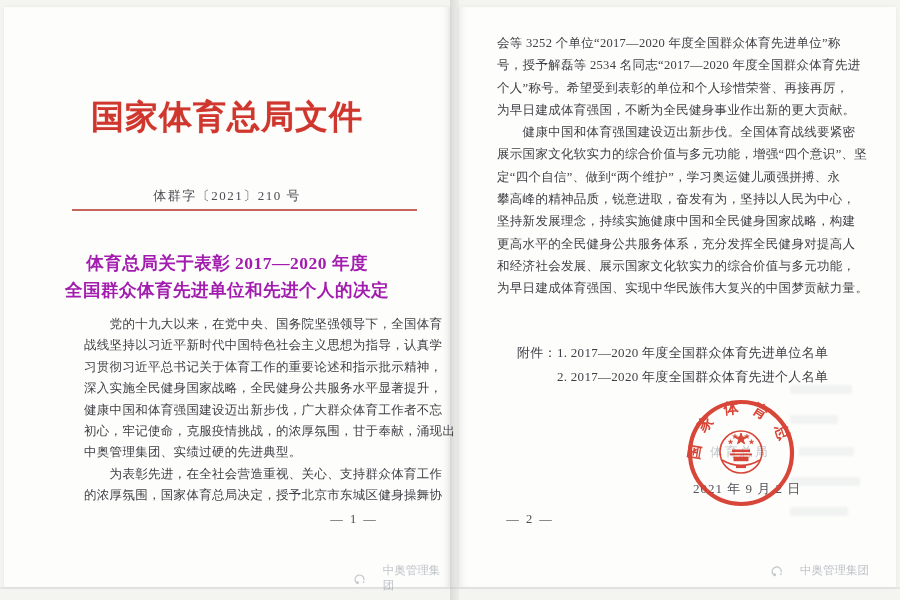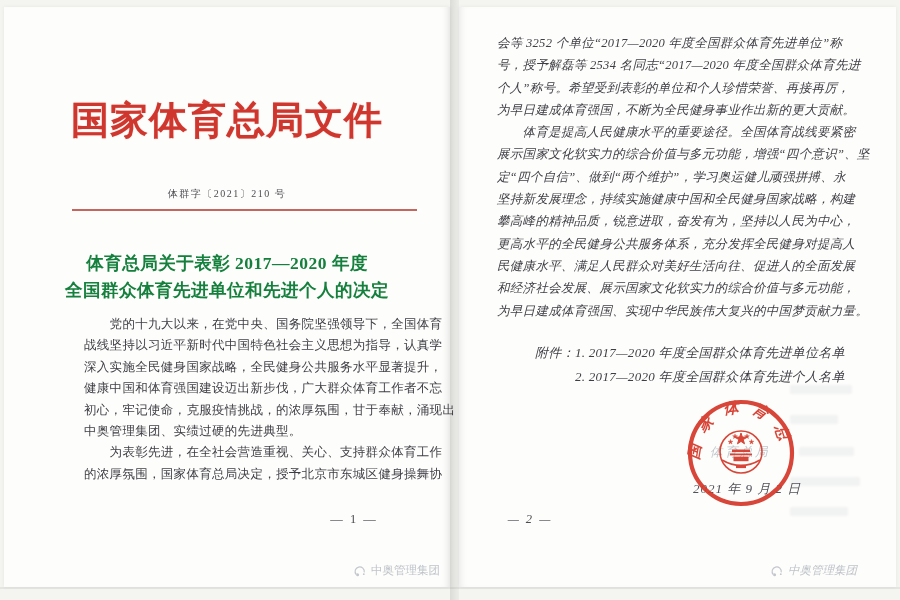--- a/index.html
+++ b/index.html
@@ -8,49 +8,49 @@
     background:#f4f4f1;
     font-family:"Liberation Serif","DejaVu Serif",serif;
   }
   .canvas{position:absolute;inset:0;}
   
   .page{
     position:absolute;top:7px;height:580px;background:#fdfdfb;
     box-shadow:0 0 4px rgba(0,0,0,.07);
   }
   .page1{left:4px;width:446px;box-shadow:inset -7px 0 9px -7px rgba(0,0,0,.16),0 0 4px rgba(0,0,0,.06);}
-  .page2{left:459px;width:437px;box-shadow:inset 6px 0 8px -6px rgba(0,0,0,.12),0 0 4px rgba(0,0,0,.06);font-style:italic;}
+  .page2{left:459px;width:437px;box-shadow:inset 6px 0 8px -6px rgba(0,0,0,.12),0 0 4px rgba(0,0,0,.06);}
   .gap-band{position:absolute;top:0;left:450px;width:9px;height:600px;
     background:linear-gradient(90deg,rgba(0,0,0,.10),rgba(0,0,0,.03));}
   .bottom-edge{position:absolute;left:0;top:587px;width:900px;height:2px;background:rgba(0,0,0,.06);}
 
   
   .banner{
     position:absolute;top:88px;left:50px;width:346px;text-align:center;
-    font-size:38px;font-weight:bold;color:#cf372e;letter-spacing:1px;white-space:nowrap;
+    font-size:33px;font-weight:bold;color:#cf372e;letter-spacing:1px;white-space:nowrap;
     text-shadow:0 0 1px rgba(207,55,46,.45);
   }
   .docnum{position:absolute;top:180px;left:50px;width:346px;text-align:center;
-    font-size:10px;color:#4c4c52;letter-spacing:1.5px;}
+    font-size:13px;color:#4c4c52;letter-spacing:1.5px;}
   .redline{position:absolute;top:202px;left:68px;width:345px;height:2px;background:#c5655d;}
   .doctitle{position:absolute;top:243px;left:30px;width:386px;text-align:center;
-    font-size:17.5px;font-weight:bold;color:#15803d;line-height:27px;letter-spacing:.5px;white-space:nowrap;}
+    font-size:17.5px;font-weight:bold;color:#a21caf;line-height:27px;letter-spacing:.5px;white-space:nowrap;}
   .body{position:absolute;color:#3e3e45;}
   .body1{top:307px;left:80px;width:338px;font-size:12.5px;line-height:21.4px;}
   .body2{top:25px;left:38px;width:354px;font-size:12.5px;line-height:22.3px;}
   .bline{white-space:nowrap;letter-spacing:.3px;}
   .pagenum{position:absolute;font-size:12.5px;color:#4c4c52;letter-spacing:2px;width:70px;text-align:center;}
   .pn1{top:505px;left:315px;}
   .pn2{top:505px;left:36px;}
-  .watermark{position:absolute;top:556px;display:flex;align-items:center;gap:4px;
+  .watermark{position:absolute;top:556px;display:flex;align-items:center;gap:16px;
     color:#bfc3c9;font-family:"Liberation Sans","DejaVu Sans",sans-serif;font-size:11.5px;}
   .wm1{left:349px;} .wm2{left:311px;}
 
   
-  .attach{position:absolute;top:334px;left:76px;font-size:13px;line-height:24.2px;
+  .attach{position:absolute;top:334px;left:58px;font-size:13px;line-height:24.2px;
     color:#3e3e45;white-space:nowrap;letter-spacing:.3px;}
   .seal-ghost{position:absolute;top:437px;left:224px;width:114px;text-align:center;
     font-size:12.5px;color:#9aa1ac;opacity:.6;letter-spacing:2.5px;white-space:nowrap;}
   .seal-date{position:absolute;top:473px;left:234px;width:104px;text-align:center;
     font-size:13px;color:#52525a;letter-spacing:1px;white-space:nowrap;}
   .seal{position:absolute;top:391px;left:227px;width:110px;height:110px;opacity:.93;}
   .bleed{position:absolute;background:rgba(125,138,160,.09);filter:blur(1px);border-radius:2px;}
 </style>
 </head>
 <body>
@@ -61,20 +61,21 @@
     <div class="banner">国家体育总局文件</div>
     <div class="docnum">体群字〔2021〕210 号</div>
     <div class="redline"></div>
     <div class="doctitle">
       <div>体育总局关于表彰 2017—2020 年度</div>
       <div>全国群众体育先进单位和先进个人的决定</div>
     </div>
     <div class="body body1">
       <div class="bline">　　党的十九大以来，在党中央、国务院坚强领导下，全国体育</div>
         <div class="bline">战线坚持以习近平新时代中国特色社会主义思想为指导，认真学</div>
+        <div class="bline">习贯彻习近平总书记关于体育工作的重要论述和指示批示精神，</div>
         <div class="bline">深入实施全民健身国家战略，全民健身公共服务水平显著提升，</div>
         <div class="bline">健康中国和体育强国建设迈出新步伐，广大群众体育工作者不忘</div>
         <div class="bline">初心，牢记使命，克服疫情挑战，的浓厚氛围，甘于奉献，涌现出</div>
         <div class="bline">中奥管理集团、实绩过硬的先进典型。</div>
         <div class="bline">　　为表彰先进，在全社会营造重视、关心、支持群众体育工作</div>
         <div class="bline">的浓厚氛围，国家体育总局决定，授予北京市东城区健身操舞协</div>
     </div>
     <div class="pagenum pn1">— 1 —</div>
     <div class="watermark wm1">
       <svg width="14" height="13" viewBox="0 0 14 13">
@@ -85,27 +86,26 @@
       <span>中奥管理集团</span>
     </div>
   </section>
 
   <section class="page page2">
     <div class="body body2">
       <div class="bline">会等 3252 个单位“2017—2020 年度全国群众体育先进单位”称</div>
         <div class="bline">号，授予解磊等 2534 名同志“2017—2020 年度全国群众体育先进</div>
         <div class="bline">个人”称号。希望受到表彰的单位和个人珍惜荣誉、再接再厉，</div>
         <div class="bline">为早日建成体育强国，不断为全民健身事业作出新的更大贡献。</div>
-        <div class="bline">　　体育是提高人民健康水平的重要途径。全国体育战线要紧密</div>
+        <div class="bline">　　健康中国和体育强国建设迈出新步伐。全国体育战线要紧密</div>
         <div class="bline">展示国家文化软实力的综合价值与多元功能，增强“四个意识”、坚</div>
         <div class="bline">定“四个自信”、做到“两个维护”，学习奥运健儿顽强拼搏、永</div>
+        <div class="bline">攀高峰的精神品质，锐意进取，奋发有为，坚持以人民为中心，</div>
         <div class="bline">坚持新发展理念，持续实施健康中国和全民健身国家战略，构建</div>
-        <div class="bline">攀高峰的精神品质，锐意进取，奋发有为，坚持以人民为中心，</div>
         <div class="bline">更高水平的全民健身公共服务体系，充分发挥全民健身对提高人</div>
-        <div class="bline">民健康水平、满足人民群众对美好生活向往、促进人的全面发展</div>
         <div class="bline">和经济社会发展、展示国家文化软实力的综合价值与多元功能，</div>
         <div class="bline">为早日建成体育强国、实现中华民族伟大复兴的中国梦贡献力量。</div>
     </div>
     <div class="attach">
       <div>附件：1. 2017—2020 年度全国群众体育先进单位名单</div>
       <div>　　　2. 2017—2020 年度全国群众体育先进个人名单</div>
     </div>
 
     <div class="bleed" style="top:378px;left:331px;width:62px;height:9px;"></div>
     <div class="bleed" style="top:408px;left:331px;width:48px;height:9px;"></div>

